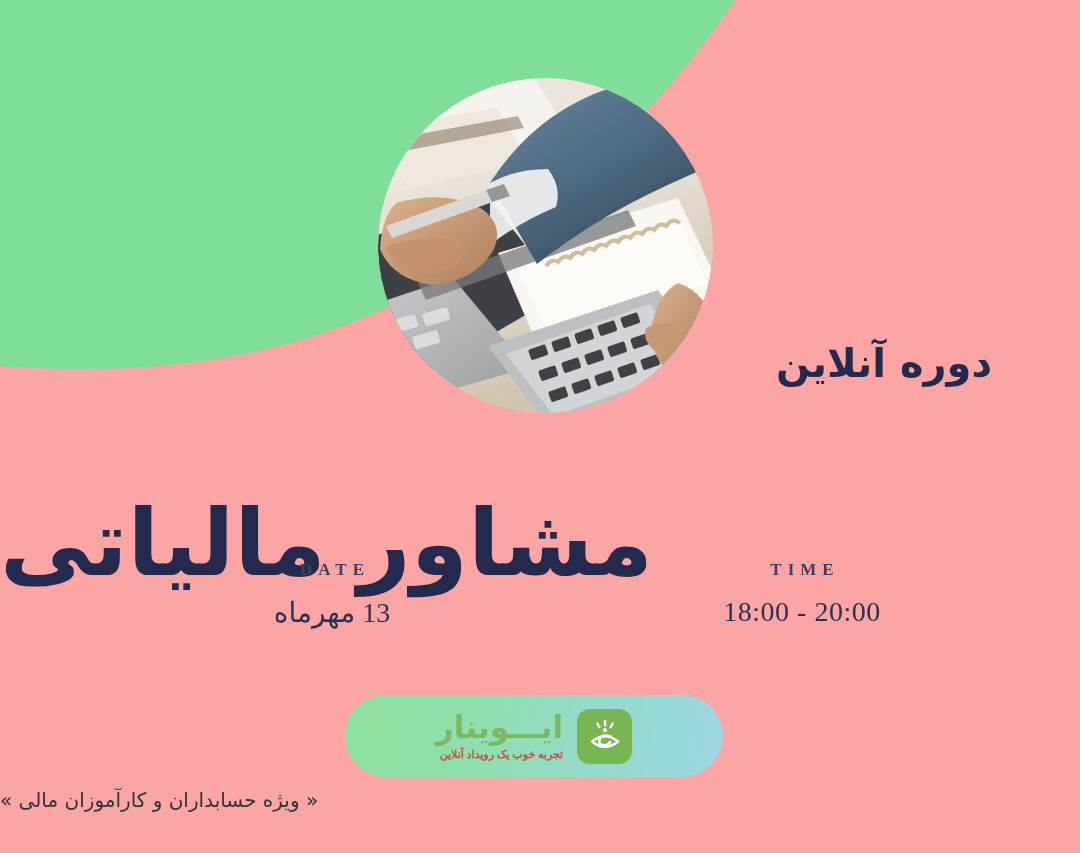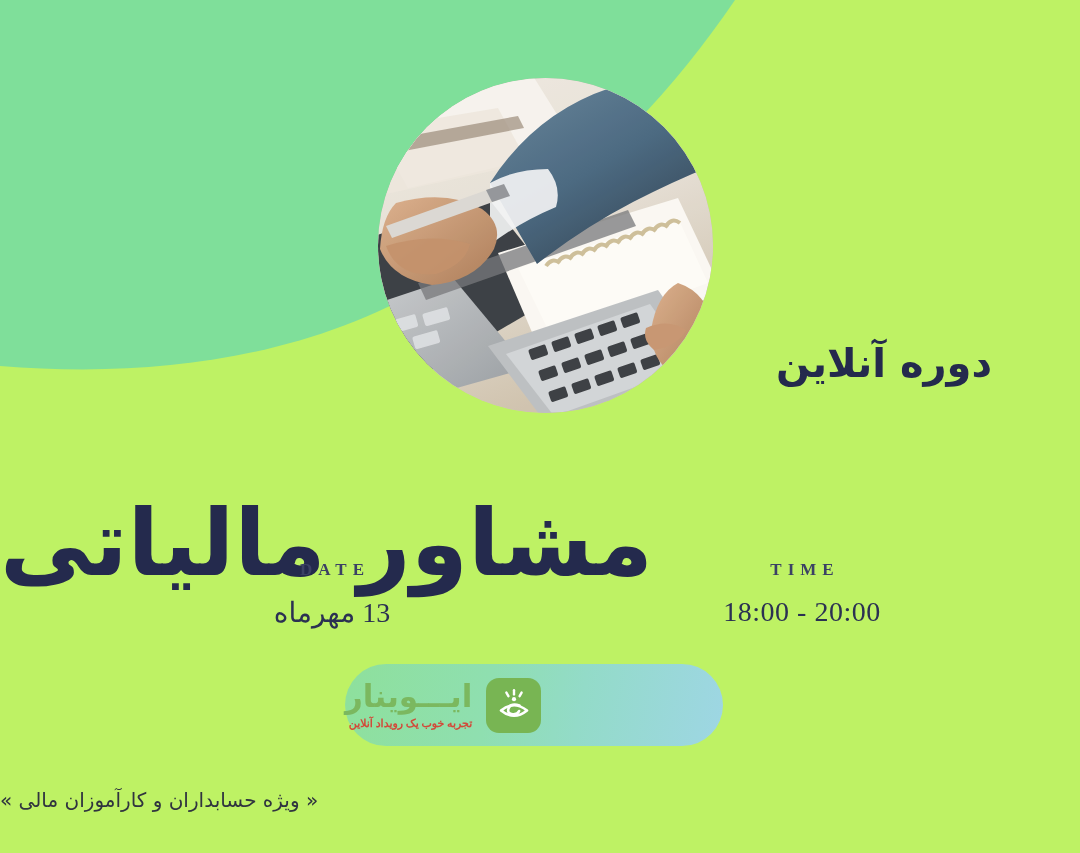--- a/index.html
+++ b/index.html
@@ -5,21 +5,21 @@
   html,body{margin:0;padding:0;}
   body{
     width:1080px;height:853px;
     background:#ffffff;
     font-family:"DejaVu Sans", sans-serif;
     overflow:hidden;
   }
   .poster{
     position:relative;
     width:1080px;height:853px;
-    background:#bef264;
+    background:#fca5a5;
     overflow:hidden;
   }
 
   
   .blob-wrap{
     position:absolute;left:0;top:0;width:1080px;height:853px;
     pointer-events:none;
   }
 
   
@@ -85,27 +85,27 @@
     white-space:nowrap;
   }
   .meta-block.time .meta-value{
     direction:ltr;
     letter-spacing:0.5px;
   }
 
   
   .brand-badge{
     position:absolute;
-    left:345px;top:664px;
+    left:345px;top:695px;
     width:378px;height:82px;
     border-radius:41px;
     background:linear-gradient(100deg,#8ee09c 0%,#8fdfb0 38%,#93dbc8 62%,#9ed6e4 100%);
     display:flex;
     align-items:center;
-    justify-content:flex-start;
+    justify-content:center;
     gap:14px;
   }
   .brand-mark{
     width:55px;height:55px;
     border-radius:13px;
     background:#78b553;
     display:flex;align-items:center;justify-content:center;
     flex:0 0 auto;
   }
   .brand-mark svg{display:block;}

